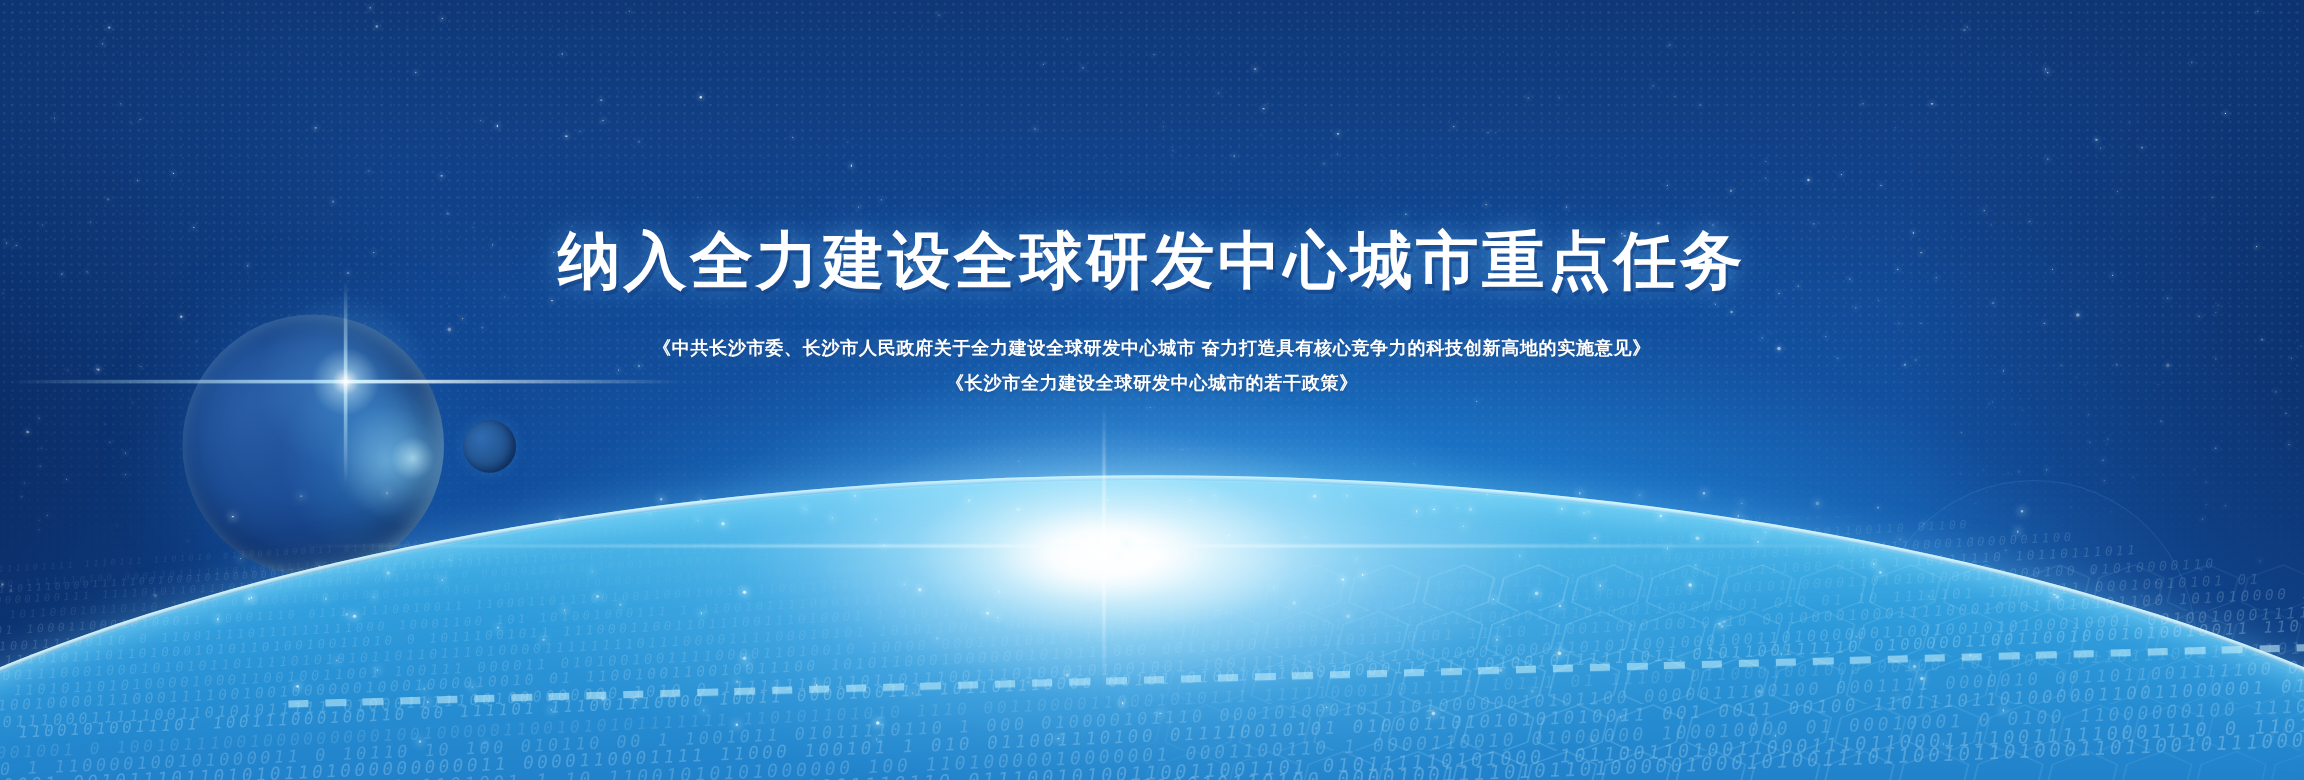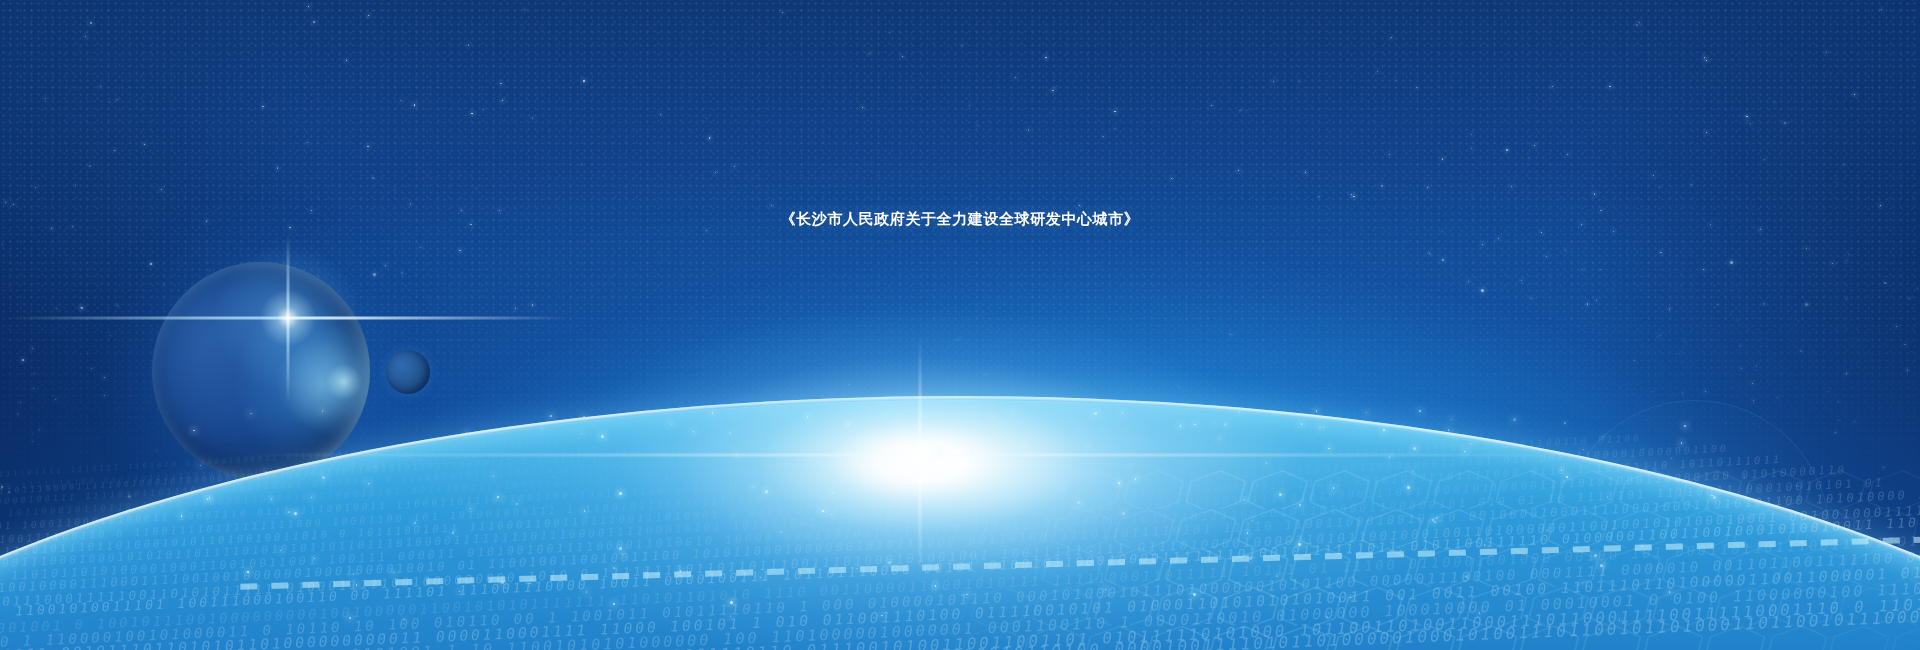--- a/index.html
+++ b/index.html
@@ -750,18 +750,20 @@
       <i style="left:465.8px;top:431.7px;width:1.6px;height:1.6px;opacity:0.61"></i>
       <i style="left:1087.4px;top:446.5px;width:1.6px;height:1.6px;opacity:0.32"></i>
       <i style="left:1512.8px;top:417.6px;width:3px;height:3px;opacity:0.33"></i>
       <i style="left:583.1px;top:415.6px;width:1.6px;height:1.6px;opacity:0.51"></i>
       <i style="left:1238.7px;top:411.2px;width:1.6px;height:1.6px;opacity:0.25"></i>
       <i style="left:367.6px;top:482.7px;width:1.6px;height:1.6px;opacity:0.84"></i>
       <i style="left:668.8px;top:422.5px;width:1.6px;height:1.6px;opacity:0.44"></i>
     </div>
 
   <div class="content">
+    <div class="title-line l2">纳入全力建设全球研发中心城市重点任务</div>
     <div class="subtitle-block">
-      <div class="subtitle">《长沙市人民政府关于全力建设全球研发中心城市》</div>
+      <div class="subtitle">《中共长沙市委、长沙市人民政府关于全力建设全球研发中心城市 奋力打造具有核心竞争力的科技创新高地的实施意见》</div>
+      <div class="subtitle">《长沙市全力建设全球研发中心城市的若干政策》</div>
     </div>
   </div>
 
 </div>
 
 </body></html>

